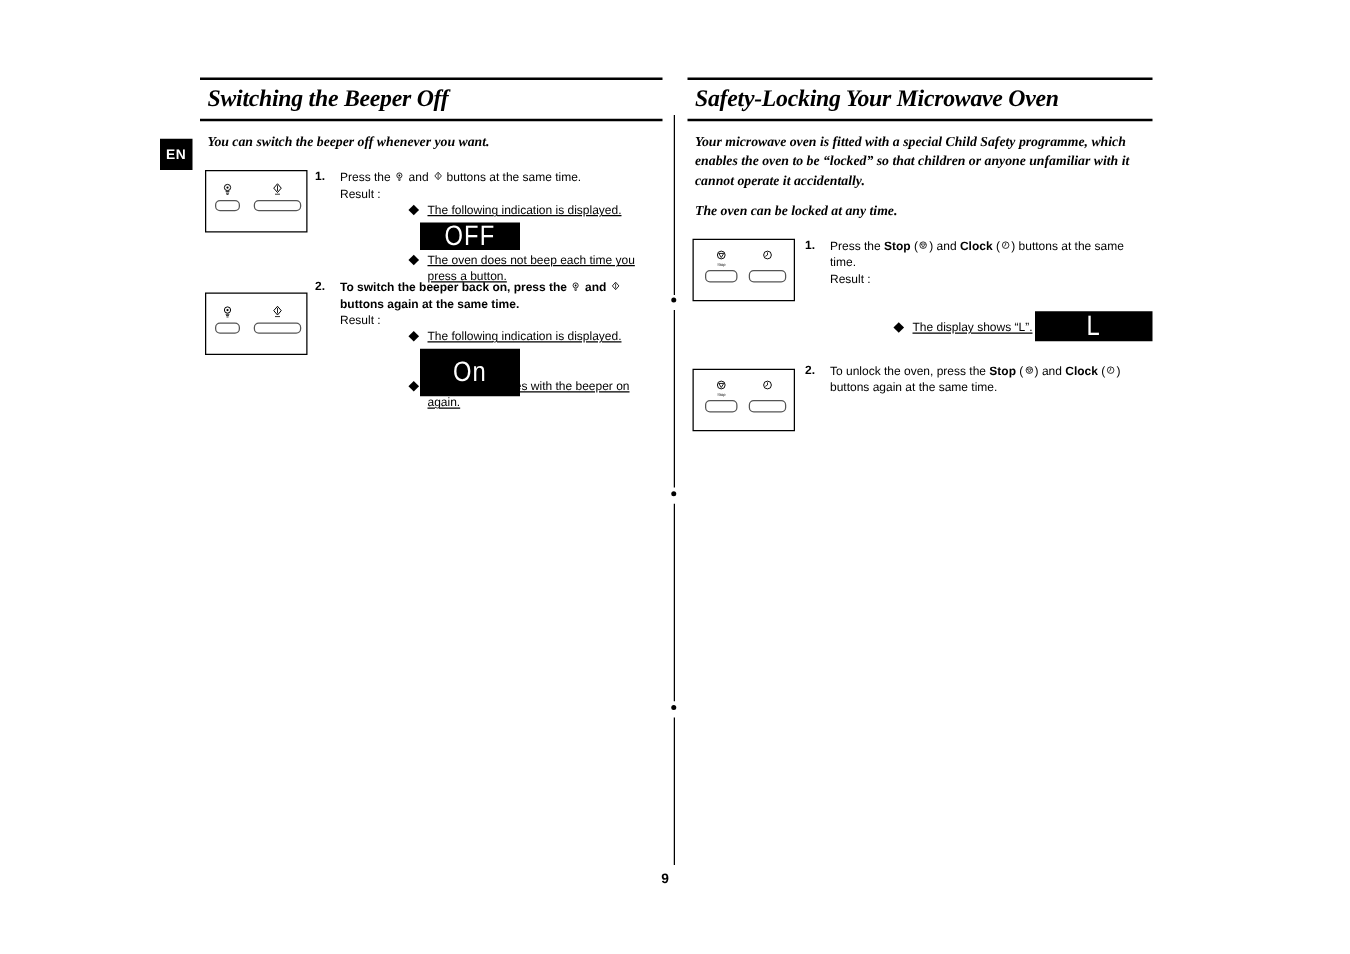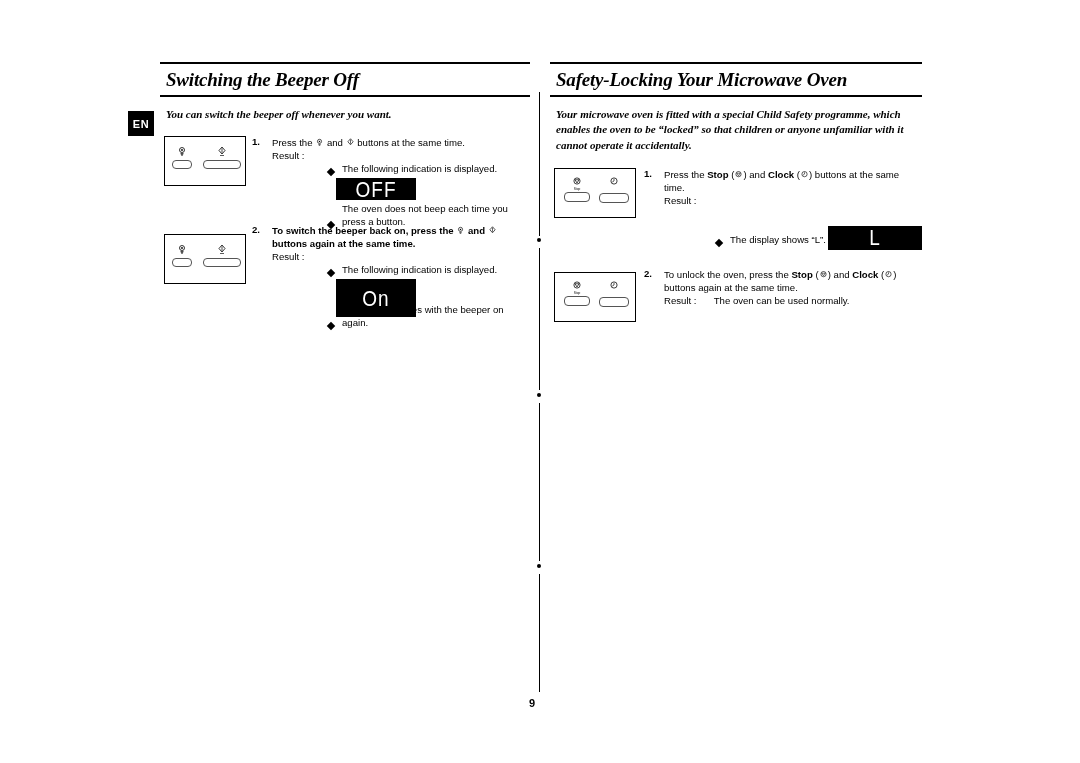--- a/index.html
+++ b/index.html
@@ -149,21 +149,22 @@
   .step-body {
     position: absolute;
   }
   .result-label {
     display: inline-block;
   }
   .bullet-line {
     position: relative;
     padding-left: 0;
     display: flex;
-    align-items: flex-end;
+    align-items: flex-start;
+    text-decoration: underline;
   }
   .dia {
     display: inline-block;
     width: 6px;
     height: 6px;
     background: #000;
     transform: rotate(45deg);
     flex: 0 0 auto;
     margin-top: 3px;
     margin-right: 8px;
@@ -399,20 +400,21 @@
 
   <div class="col-right">
 
     <div class="sec-head">
       <div class="rule-top"></div>
       <div class="sec-title">Safety-Locking Your Microwave Oven</div>
       <div class="rule-bottom"></div>
     </div>
 
     <div class="intro" style="width:368px;">Your microwave oven is fitted with a special Child Safety programme, which enables the oven to be “locked” so that children or anyone unfamiliar with it cannot operate it accidentally.</div>
+    <div class="intro p2">The oven can be locked at any time.</div>
 
     <div class="steps" style="height:96px; margin-top:10px;">
 
       <div class="panel" style="left:4px; top:4px; width:82px; height:50px;">
         <div class="btnwrap" style="left:9px; top:7px;">
           <div class="glyph">
             <svg width="12" height="12" viewBox="0 0 24 24">
               <circle cx="12" cy="10" r="6.2" fill="none" stroke="#000" stroke-width="1.5"></circle>
               <path d="M8 7.5 L16 7.5 L12 14 Z" fill="none" stroke="#000" stroke-width="1.4"></path>
             </svg>
@@ -513,23 +515,18 @@
         (<span class="inline-ico">
           <svg width="9" height="9" viewBox="0 0 24 24">
             <circle cx="12" cy="11" r="7" fill="none" stroke="#000" stroke-width="1.7"></circle>
             <path d="M12 11 L12 6" stroke="#000" stroke-width="1.5"></path>
             <path d="M12 11 L8 13.5" stroke="#000" stroke-width="1.5"></path>
           </svg>
         </span>)
         <span>buttons again at the same time.</span>
       </div>
 
-      <div class="step-body step-text" style="left:114px; top:28px; width:258px;">
-        <span class="result-label">Result :</span>
-        <span style="display:inline-block;width:12px;"></span>
-        <span>The oven can be used normally.</span>
-      </div>
     </div>
   </div>
 
   <div class="pageno">9</div>
 
 </div>
 
 </body></html>

